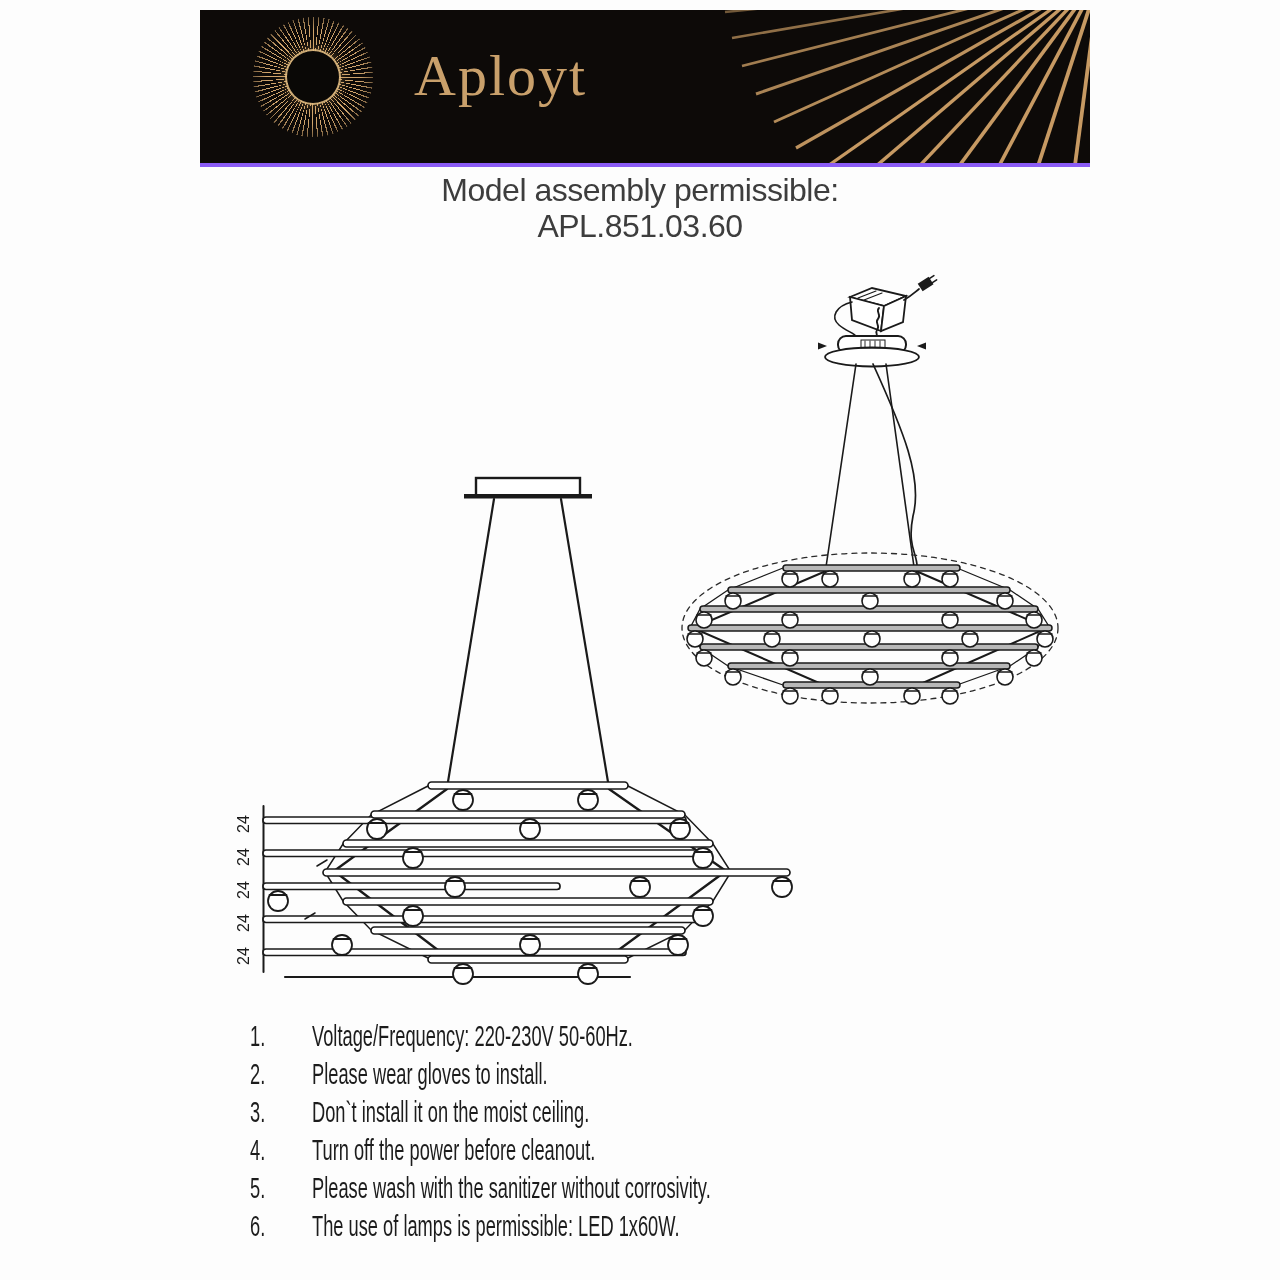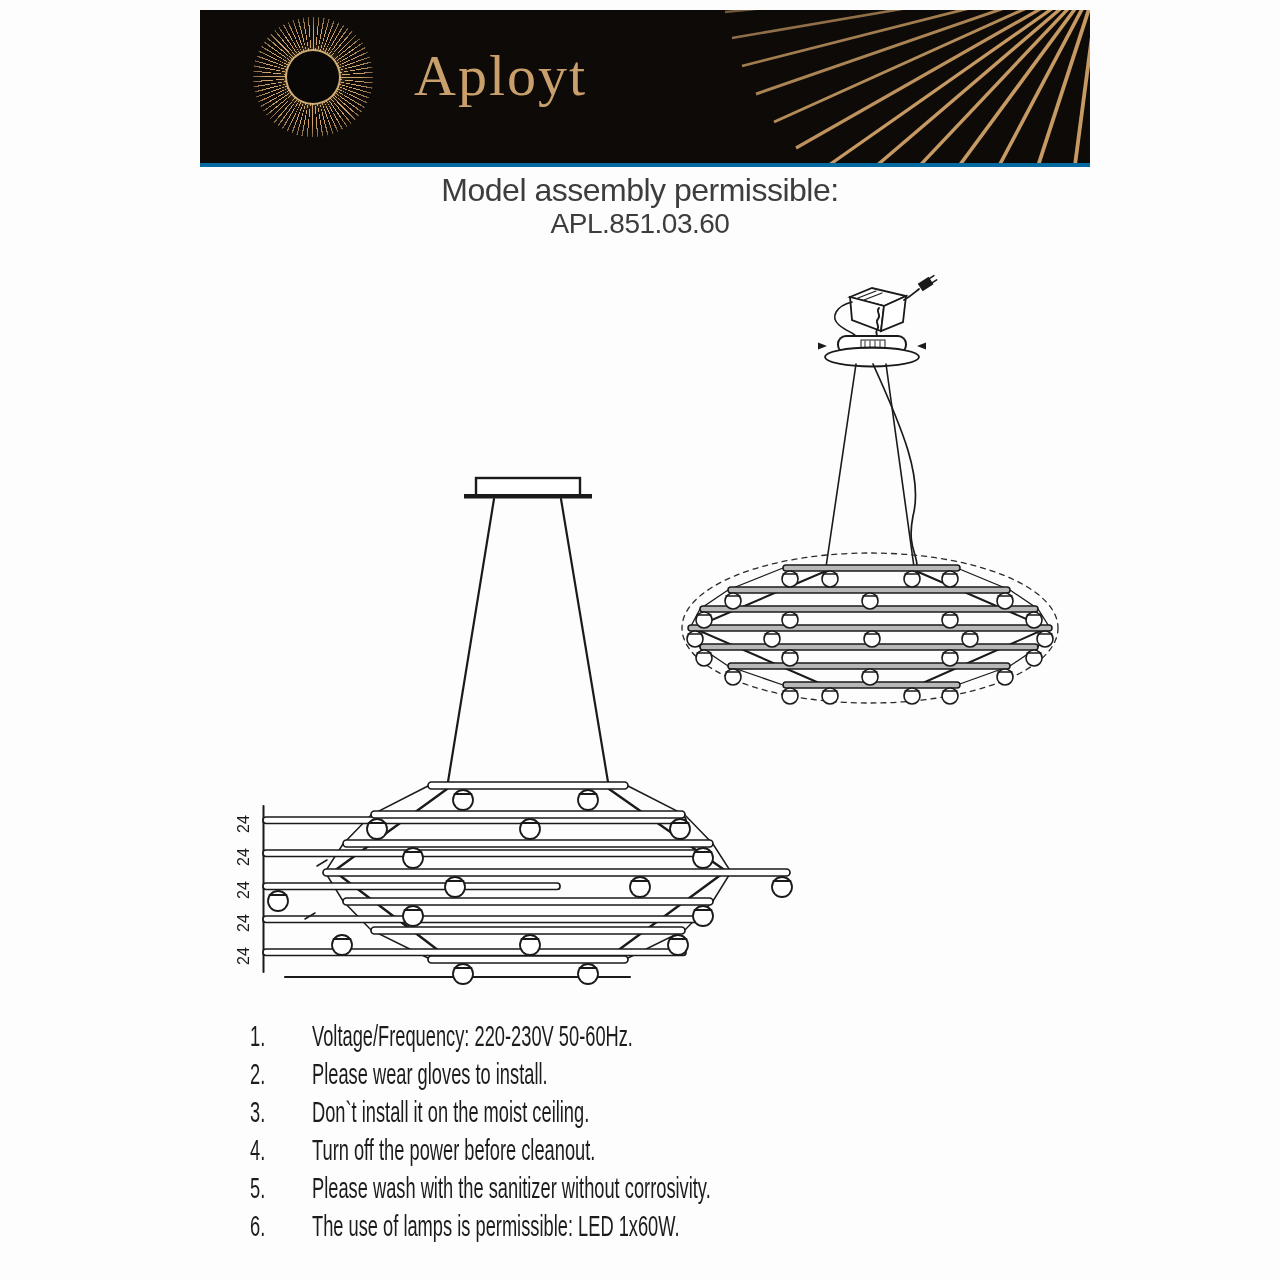--- a/index.html
+++ b/index.html
@@ -5,21 +5,21 @@
   html,body{margin:0;padding:0;}
   body{
     width:1280px;height:1280px;position:relative;overflow:hidden;
     background:#fdfdfd;
     font-family:"Liberation Sans",sans-serif;
     color:#1f1f1f;
   }
   
   .banner{
     position:absolute;left:200px;top:10px;width:890px;height:153px;
-    background:#0d0a08;border-bottom:4px solid #0369a1;overflow:hidden;
+    background:#0d0a08;border-bottom:4px solid #8b5cf6;overflow:hidden;
   }
   .burst{
     position:absolute;left:53px;top:7px;width:120px;height:120px;border-radius:50%;
     background:
       radial-gradient(circle, rgba(13,10,8,0) 0 40%, rgba(13,10,8,0) 55%, rgba(13,10,8,.92) 88%, #0d0a08 97%),
       repeating-conic-gradient(#d0a46c 0deg 1.15deg, rgba(13,10,8,0) 1.15deg 5deg);
   }
   .burst-core{
     position:absolute;left:87px;top:41px;width:52px;height:52px;border-radius:50%;
     background:#0a0806;
@@ -28,21 +28,21 @@
   .wordmark{
     position:absolute;left:214px;top:34px;
     font-family:"Liberation Serif",serif;font-size:58px;line-height:1.1;
     color:#c9a06b;letter-spacing:2px;font-weight:400;
   }
   .banner-rays{position:absolute;right:0;top:0;}
   
   .title-line1{position:absolute;left:0;top:172px;width:1280px;text-align:center;
     font-size:32px;letter-spacing:-.5px;color:#3d3d3d;}
   .title-line2{position:absolute;left:0;top:208px;width:1280px;text-align:center;
-    font-size:28px;letter-spacing:-.5px;color:#3d3d3d;}
+    font-size:32px;letter-spacing:-.5px;color:#3d3d3d;}
   
   .svg-abs{position:absolute;}
   
   .ins-list{position:absolute;left:250px;top:1020px;width:900px;}
   .ins-item{position:relative;height:38px;font-size:29px;white-space:nowrap;color:#1c1c1c;}
   .ins-num{position:absolute;left:0;top:0;display:inline-block;
     transform:scaleX(.63);transform-origin:0 50%;}
   .ins-text{position:absolute;left:62px;top:0;display:inline-block;
     transform:scaleX(.63);transform-origin:0 50%;}
 </style>

